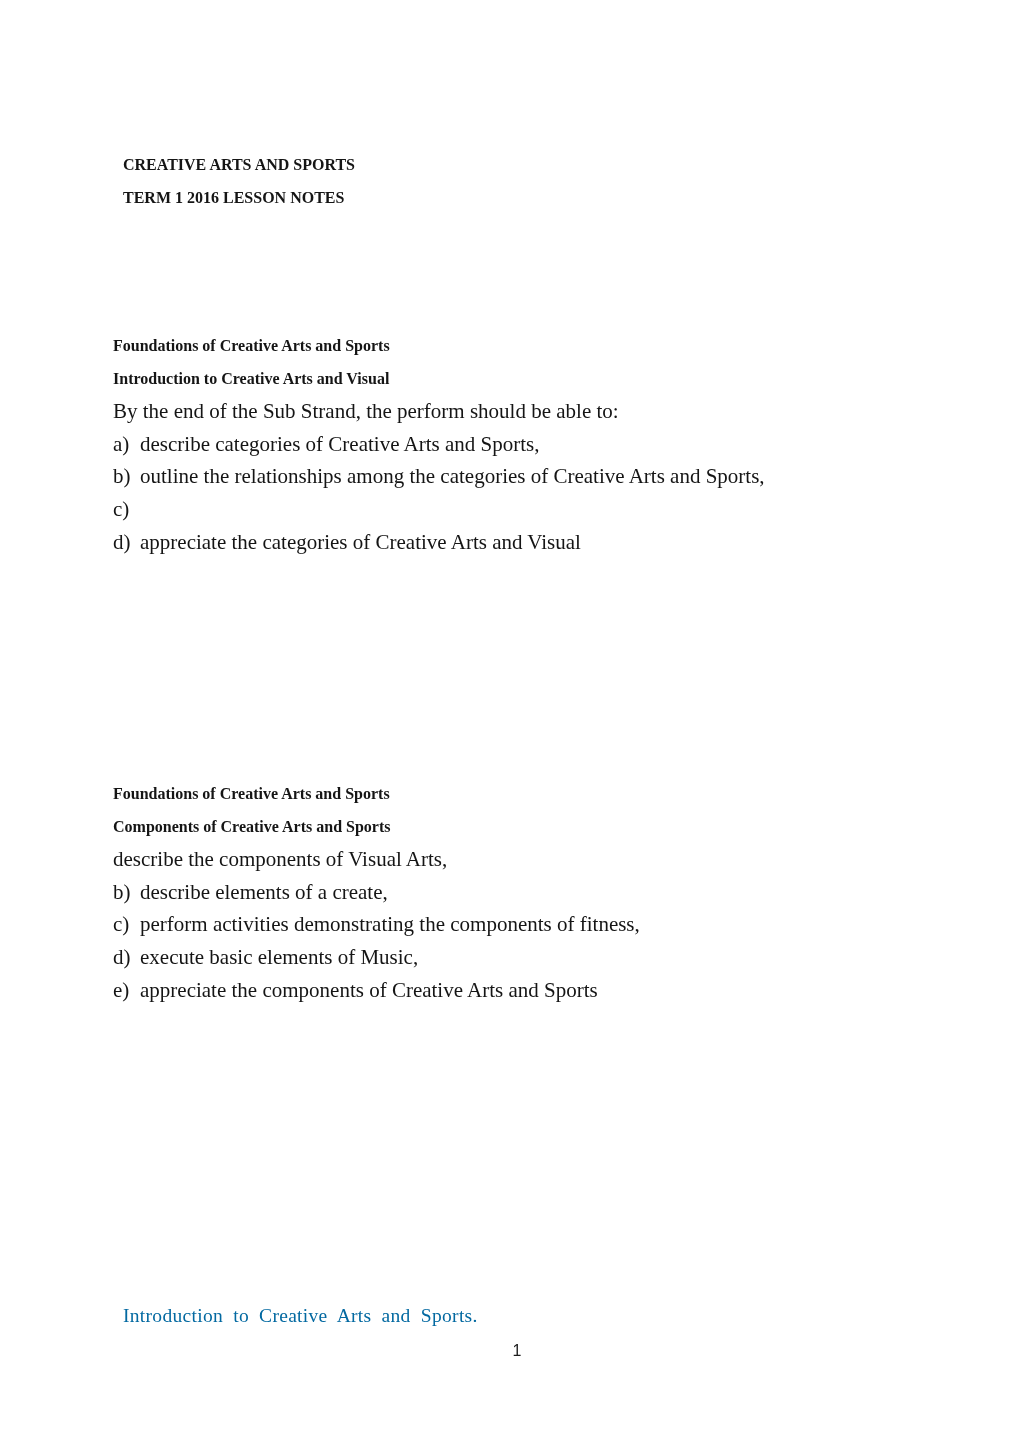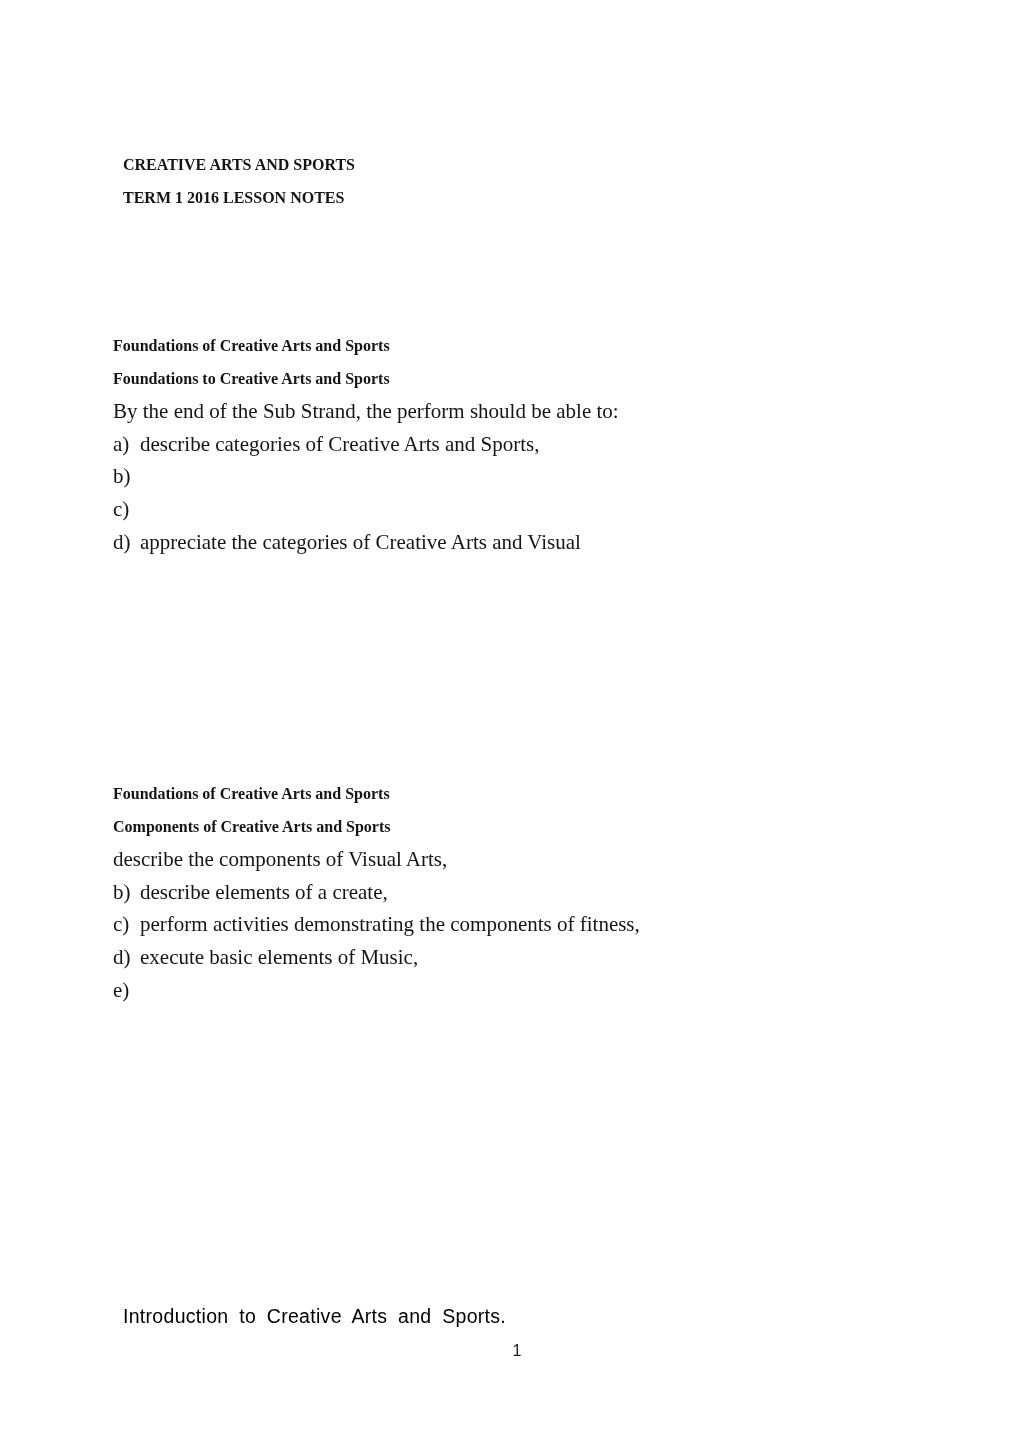--- a/index.html
+++ b/index.html
@@ -54,24 +54,24 @@
     width: 27px;
   }
   .list-text {
     white-space: nowrap;
     text-align: center;
   }
   .footer-heading {
     position: absolute;
     left: 123px;
     top: 1303px;
-    font-family: Liberation Sans, sans-serif;
+    font-family: Liberation Serif, serif;
     font-size: 19.5px;
     line-height: 26px;
-    color: #000000;
+    color: #0369a1;
     word-spacing: 5px;
     letter-spacing: 0.3px;
     white-space: nowrap;
   }
   .page-number {
     position: absolute;
     left: 0;
     top: 1342px;
     width: 1034px;
     text-align: center;
@@ -85,28 +85,29 @@
 
 <div class="page">
 
   <div class="title-block">
     <div class="bold-line">CREATIVE ARTS AND SPORTS</div>
     <div class="bold-line">TERM 1 2016 LESSON NOTES</div>
   </div>
 
   <div class="section section-1">
     <div class="bold-line">Foundations of Creative Arts and Sports</div>
-    <div class="bold-line">Foundations to Creative Arts and Sports</div>
+    <div class="bold-line">Introduction to Creative Arts and Visual</div>
     <div class="body-line">By the end of the Sub Strand, the perform should be able to:</div>
     <div class="list-item">
       <span class="list-marker">a)</span>
       <span class="list-text">describe categories of Creative Arts and Sports,</span>
     </div>
     <div class="list-item">
       <span class="list-marker">b)</span>
+      <span class="list-text">outline the relationships among the categories of Creative Arts and Sports,</span>
     </div>
     <div class="list-item">
       <span class="list-marker">c)</span>
     </div>
     <div class="list-item">
       <span class="list-marker">d)</span>
       <span class="list-text">appreciate the categories of Creative Arts and Visual</span>
     </div>
   </div>
 
@@ -121,20 +122,21 @@
     <div class="list-item">
       <span class="list-marker">c)</span>
       <span class="list-text">perform activities demonstrating the components of fitness,</span>
     </div>
     <div class="list-item">
       <span class="list-marker">d)</span>
       <span class="list-text">execute basic elements of Music,</span>
     </div>
     <div class="list-item">
       <span class="list-marker">e)</span>
+      <span class="list-text">appreciate the components of Creative Arts and Sports</span>
     </div>
   </div>
 
   <div class="footer-heading">Introduction to Creative Arts and Sports.</div>
 
   <div class="page-number">1</div>
 
 </div>
 
 </body></html>

